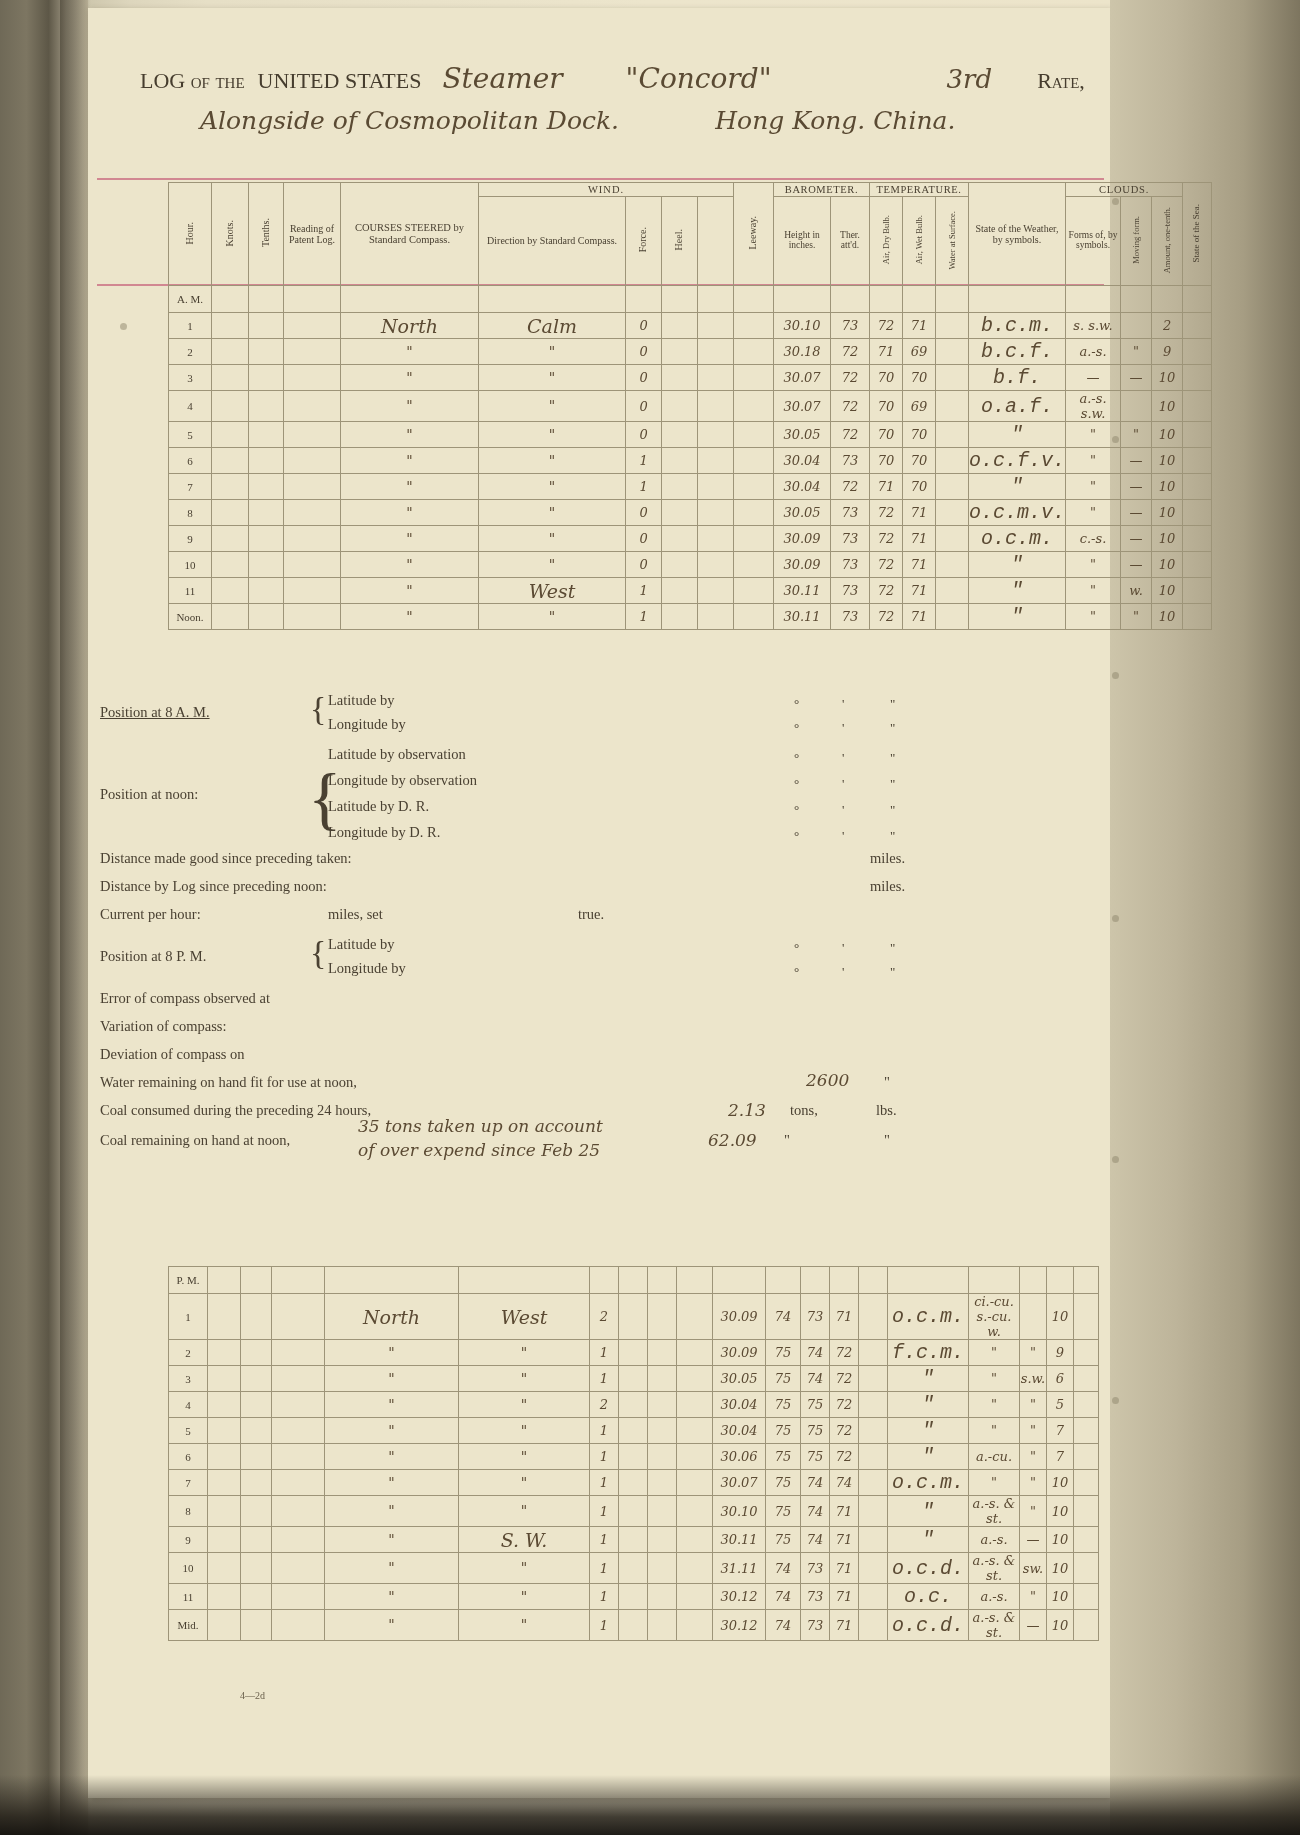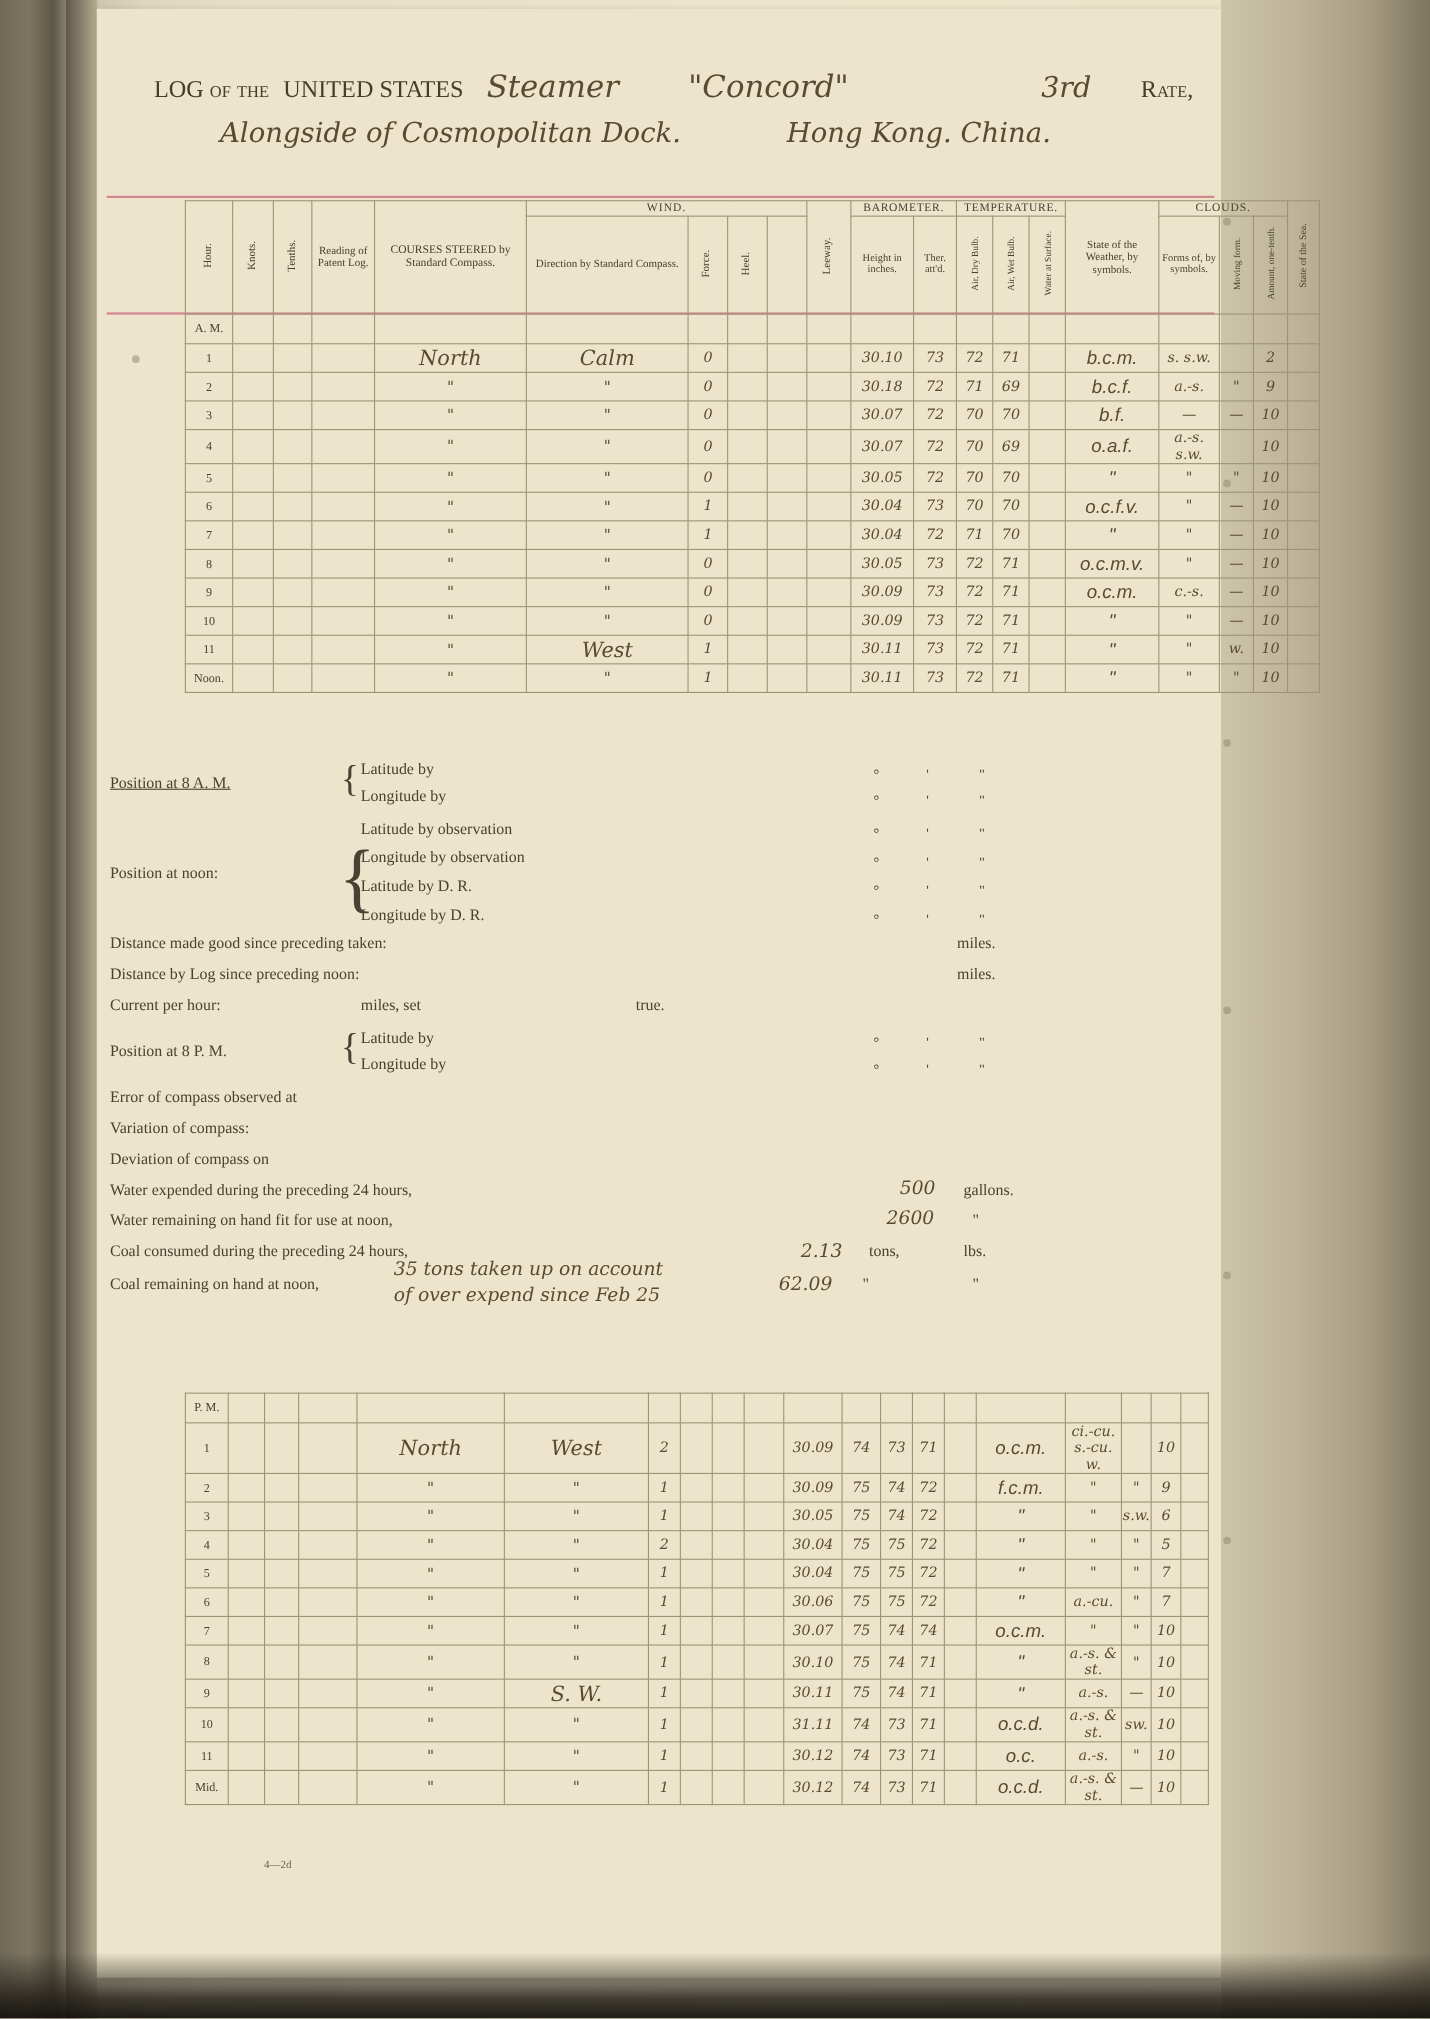--- a/index.html
+++ b/index.html
@@ -69,21 +69,21 @@
   
   table.log td, table.log th{border:1px solid #9d9478;}
   table.log th{font-weight:normal;line-height:1.05;padding:1px 2px;text-align:center;vertical-align:middle;}
   table.log td{height:25px;text-align:center;vertical-align:middle;padding:0;}
 
   .vert{
     writing-mode:vertical-rl;transform:rotate(180deg);
     white-space:nowrap;font-size:10px;
   }
   .cell-h{font-size:11px;color:#4a4132;}
-  .hand-s{font-family:Liberation Sans, sans-serif;font-style:italic;color:#5b4a33;font-size:17px;}
+  .hand-s{font-family:Liberation Mono, monospace;font-style:italic;color:#5b4a33;font-size:20px;}
   .hand-n{font-family:"DejaVu Serif",serif;font-style:italic;color:#5b4a33;font-size:13px;}
   .hand-b{font-family:"DejaVu Serif",serif;font-style:italic;color:#5b4a33;font-size:19px;}
   .ditto{font-family:"DejaVu Serif",serif;font-style:italic;color:#5b4a33;font-size:14px;}
 
   
   .form{
     position:absolute;left:100px;top:690px;width:1000px;
     font-size:14.5px;color:#4a4132;
   }
   .form .row{position:relative;height:28px;}
@@ -533,25 +533,20 @@
   <div class="row">
     <span class="lab" style="left:0;">Error of compass observed at</span>
   </div>
   <div class="row">
     <span class="lab" style="left:0;">Variation of compass:</span>
   </div>
   <div class="row">
     <span class="lab" style="left:0;">Deviation of compass on</span>
   </div>
   <div class="row">
-    <span class="lab" style="left:0;">Water expended during the preceding 24 hours,</span>
-    <span class="hand-form" style="position:absolute;left:718px;top:-4px;">500</span>
-    <span class="lab" style="left:776px;">gallons.</span>
-  </div>
-  <div class="row">
     <span class="lab" style="left:0;">Water remaining on hand fit for use at noon,</span>
     <span class="hand-form" style="position:absolute;left:706px;top:-4px;">2600</span>
     <span class="lab" style="left:784px;">"</span>
   </div>
   <div class="row">
     <span class="lab" style="left:0;">Coal consumed during the preceding 24 hours,</span>
     <span class="hand-form" style="position:absolute;left:628px;top:-2px;">2.13</span>
     <span class="lab" style="left:690px;">tons,</span>
     <span class="lab" style="left:776px;">lbs.</span>
   </div>

